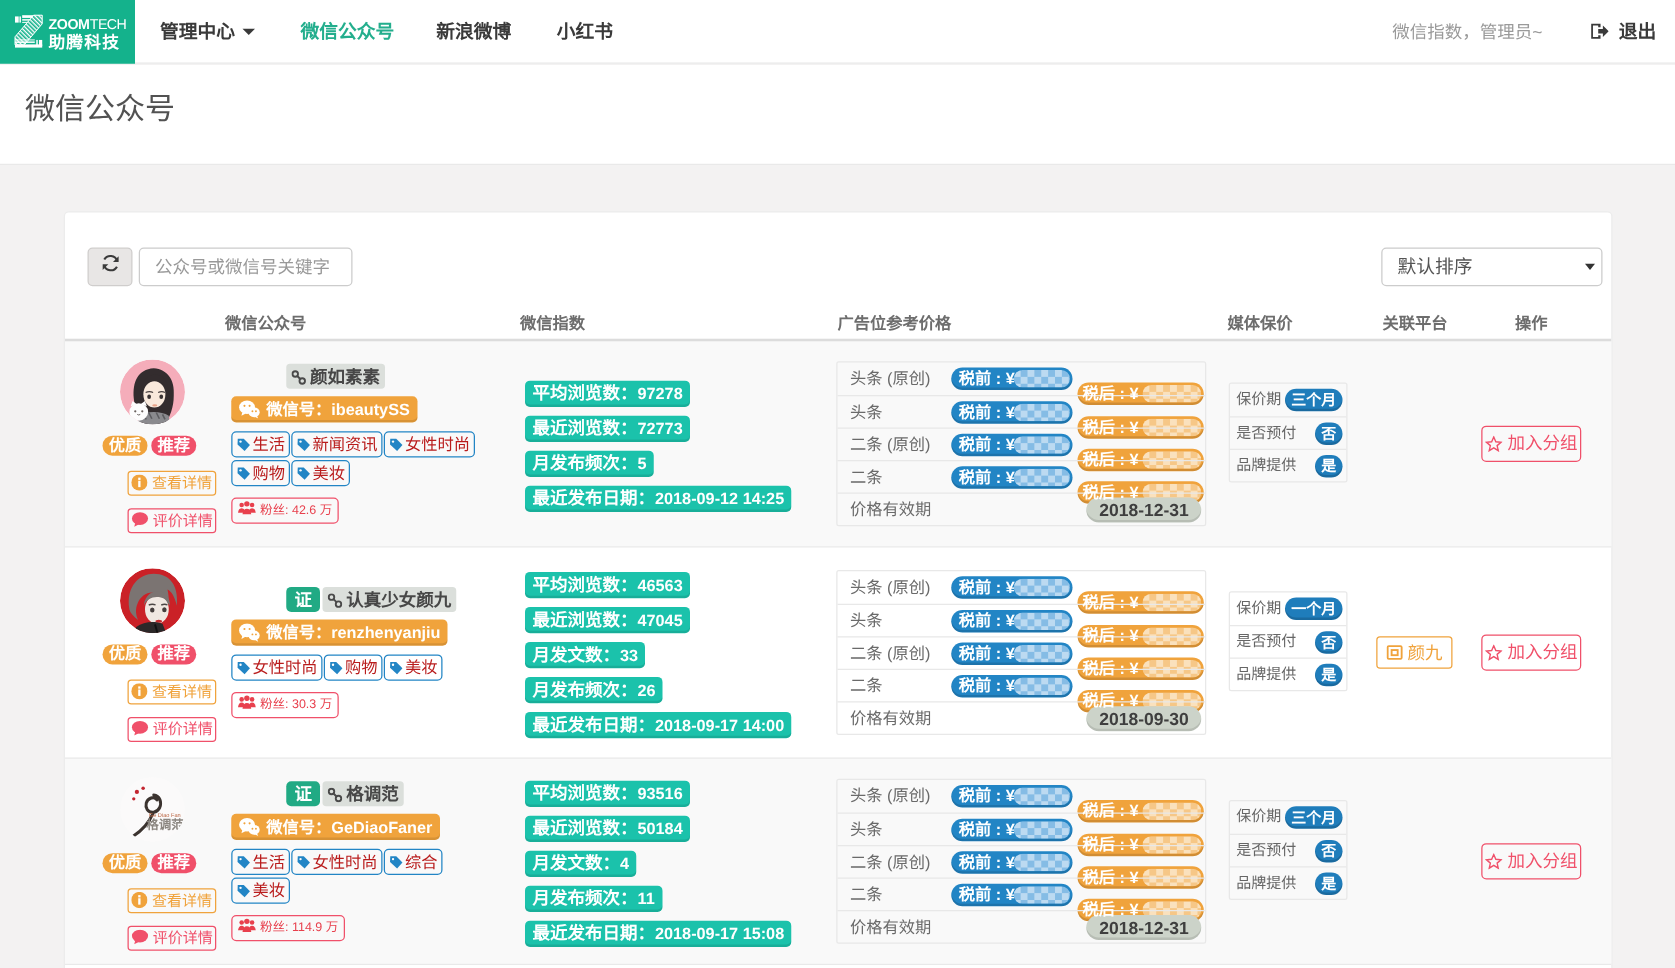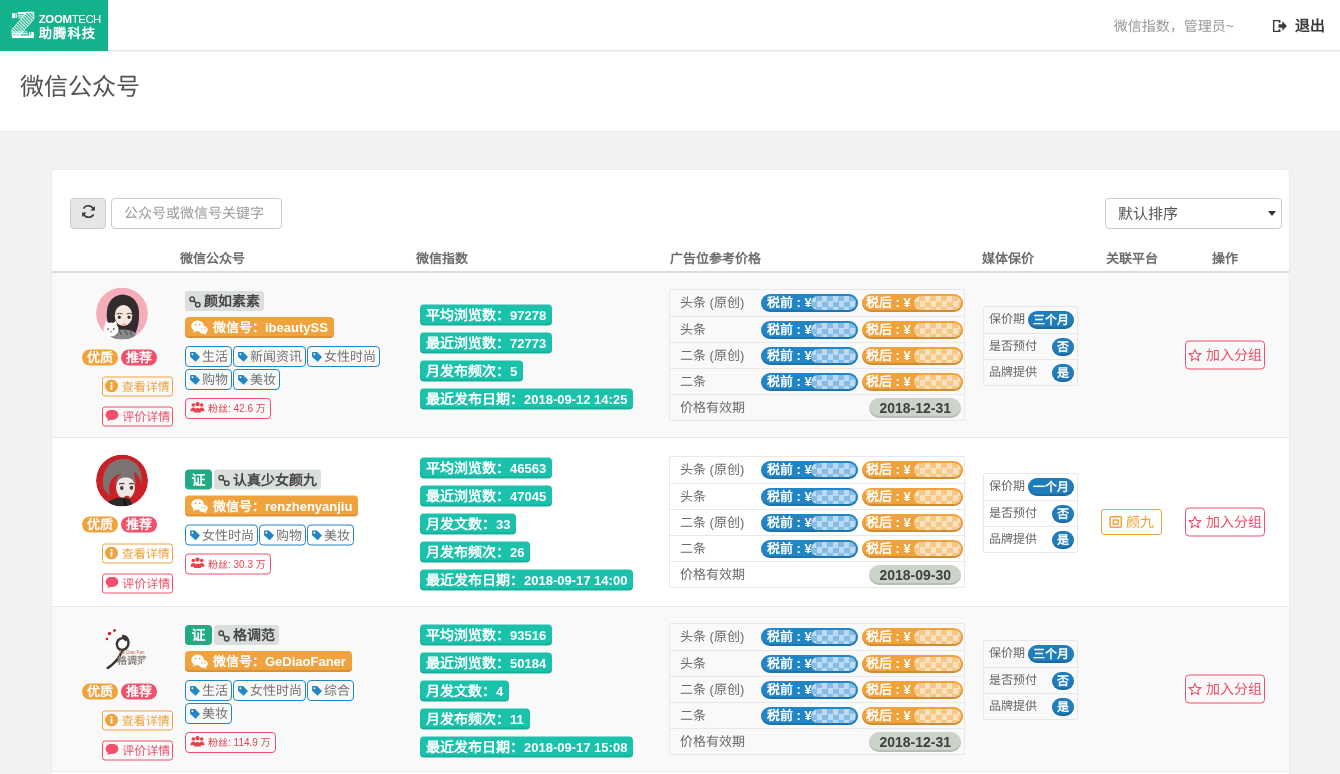--- a/index.html
+++ b/index.html
@@ -45,28 +45,28 @@
 .qbadges { margin-left:14px; white-space:nowrap; }
 .pb { display:inline-block; height:16px; line-height:16px; padding:0 5px; border-radius:9px; color:#fff; font-size:13px; font-weight:bold; }
 .pb-orange { background:#f0a33c; }
 .pb-red { background:#f0506a; margin-left:3px; }
 .btn-line { display:block; margin:11px 0 0 34px; width:71px; height:20px; line-height:18px; text-align:center; font-size:12px; border-radius:3px; white-space:nowrap; }
 .btn-view { border:1px solid #f0a33c; color:#f0a33c; }
 .btn-review { border:1px solid #f0506a; color:#f0506a; margin-top:10px; }
 
 
 .c2 { left:133px; width:245px; }
-.name-line { white-space:nowrap; margin-bottom:6px; }
+.name-line { white-space:nowrap; margin-bottom:6px;margin-left:44px; }
 .cert { display:inline-block; height:20px; line-height:20px; padding:0 6.5px; background:#21aa84; color:#fff; font-size:14px; font-weight:bold; border-radius:4px; margin-right:2px; vertical-align:top; }
 .name-tag { display:inline-block; height:20px; line-height:20px; padding:0 4px; background:#dbdfdb; color:#474747; font-size:14px; font-weight:bold; border-radius:3px; vertical-align:top; }
 .name-tag svg { vertical-align:-2px; margin-right:3px; }
 .wx-badge { display:inline-block; height:21px; line-height:21px; padding:0 6px; background:#f0a33c; color:#fff; font-size:13px; font-weight:bold; border-radius:4px; margin-bottom:6px; white-space:nowrap; box-shadow:inset 0 -2px 0 rgba(0,0,0,0.1); }
 .wx-badge svg { vertical-align:-3px; margin-right:5px; }
 .tags { width:200px; line-height:23px; margin-bottom:5px; }
-.tagbtn { display:inline-block; height:21px; line-height:19px; padding:0 3px; border:1px solid #2285c5; border-radius:4px; color:#737373; font-size:13px; white-space:nowrap; background:#fff0; margin-right:1px; }
+.tagbtn { display:inline-block; height:21px; line-height:19px; padding:0 3px; border:1px solid #2285c5; border-radius:4px; color:#b91c1c; font-size:13px; white-space:nowrap; background:#fff0; margin-right:1px; }
 .tagbtn svg { vertical-align:-2px; margin-right:1px; }
 .fans { display:inline-block; height:21px; line-height:19px; padding:0 4px; margin-top:2px; border:1px solid #f0506a; border-radius:4px; color:#e8404d; font-size:10px; white-space:nowrap; margin-top:3px; }
 .fans svg { vertical-align:-2px; margin-right:3px; }
 
 
 .c3 { left:368px; width:245px; top:calc(50% + 2px); }
 .stat { display:table; height:20px; line-height:20px; padding:0 6px; background:#1bc2ab; color:#fff; font-size:14px; font-weight:bold; border-radius:4px; margin:7px 0 0 0; white-space:nowrap; box-shadow:inset 0 -2px 0 rgba(0,0,0,0.1); }
 .stat:first-child { margin-top:0; }
 .stat b { font-size:13px; }
 
@@ -74,21 +74,21 @@
 .c4 { left:617px; width:296px; }
 .ptable { width:296px; border:1px solid #e8e8e8; border-radius:2px; }
 .prow { position:relative; height:26px; border-top:1px solid #e8e8e8; line-height:25px; }
 .prow:first-child { border-top:none; }
 .plabel { position:absolute; left:10px; font-size:13px; color:#6a6a6a; white-space:nowrap; }
 .pill { position:absolute; top:4px; height:18px; line-height:18px; border-radius:9px; color:#fff; font-size:13px; font-weight:bold; box-shadow:inset 0 -2px 0 rgba(0,0,0,0.13); }
 .pill .mos { position:absolute; top:2px; height:14px; border-radius:7px; }
 .pill i { font-style:normal; position:relative; z-index:2; }
 .pill-blue { left:91px; width:97px; background:#2285c5; padding-left:6px; }
 .pill-blue .mos { left:50px; width:45px; background:repeating-conic-gradient(#85bce5 0% 25%, #bcdaf1 0% 50%); background-size:11px 11px; }
-.pill-orange { left:192px; width:101px; background:#f0a33c; padding-left:4px; }
+.pill-orange { left:192px; width:101px; background:#f0a33c; padding-left:4px;margin-top:12px; }
 .pill-orange .mos { left:52px; width:47px; background:repeating-conic-gradient(#f6c787 0% 25%, #fae1bd 0% 50%); background-size:11px 11px; }
 .datepill { position:absolute; right:3px; top:3px; height:20px; line-height:20px; padding:0 10px; background:#ccd3c9; border-radius:10px; font-size:14px; font-weight:bold; color:#3f3f3f; box-shadow:inset 0 -2px 0 rgba(0,0,0,0.1); }
 
 
 .c5 { left:931px; width:73px; margin-top:-9px;border-radius:27px; }
 .mtable { width:95px; border:1px solid #e8e8e8; border-radius:2px; }
 .mrow { position:relative; height:26px; border-top:1px solid #e8e8e8; line-height:25px; }
 .mrow:first-child { border-top:none; }
 .mlabel { position:absolute; left:5px; font-size:12px; color:#666; white-space:nowrap; }
 .mpill { position:absolute; right:3px; top:4px; height:18px; line-height:18px; border-radius:9px; background:#1f7dbb; color:#fff; font-size:12px; font-weight:bold; text-align:center; box-shadow:inset 0 -2px 0 rgba(0,0,0,0.15); }
@@ -126,20 +126,26 @@
       <rect x="1" y="28.2" width="16" height="1.2" fill="#fff"></rect>
       <rect x="1" y="30.6" width="22" height="2.6" fill="#fff"></rect>
       <rect x="18.2" y="27" width="1.2" height="5" fill="#fff"></rect>
           <rect x="20.4" y="27" width="2.6" height="5" fill="#fff"></rect>
     </g>
     <text x="28" y="15.8" font-size="11.5" font-weight="bold" fill="#fff" font-family="Liberation Sans" letter-spacing="-0.3">ZOOM</text>
     <text x="61.5" y="15.8" font-size="11.5" fill="#fff" font-family="Liberation Sans" letter-spacing="-0.5">TECH</text>
     <text x="28" y="31.5" font-size="13.5" font-weight="bold" fill="#fff" font-family="Liberation Sans" letter-spacing="1">助腾科技</text>
   </svg>
   </div>
+  <div class="nav-links">
+    <a href="#">管理中心<span class="caret"></span></a>
+    <a href="#" class="active" style="margin-left:-8px;">微信公众号</a>
+    <a href="#" style="margin-left:-11px;">新浪微博</a>
+    <a href="#" style="margin-left:-8px;">小红书</a>
+  </div>
   <div class="nav-right">
     <span class="welcome">微信指数，管理员~</span><a class="logout" href="#"><svg width="15" height="14" viewBox="0 0 16 15">
           <path fill="#3a3a3a" d="M1 1 h8 v3 h-2 v-1.5 h-4.5 v10 h4.5 v-1.5 h2 v3 h-8 z"></path>
           <path fill="#3a3a3a" d="M7 5.5 h4 v-3 l5 5 -5 5 v-3 h-4 z"></path>
         </svg>退出</a>
   </div>
 </div>
 <div class="page-head">
     <h1>微信公众号</h1>
   </div>

